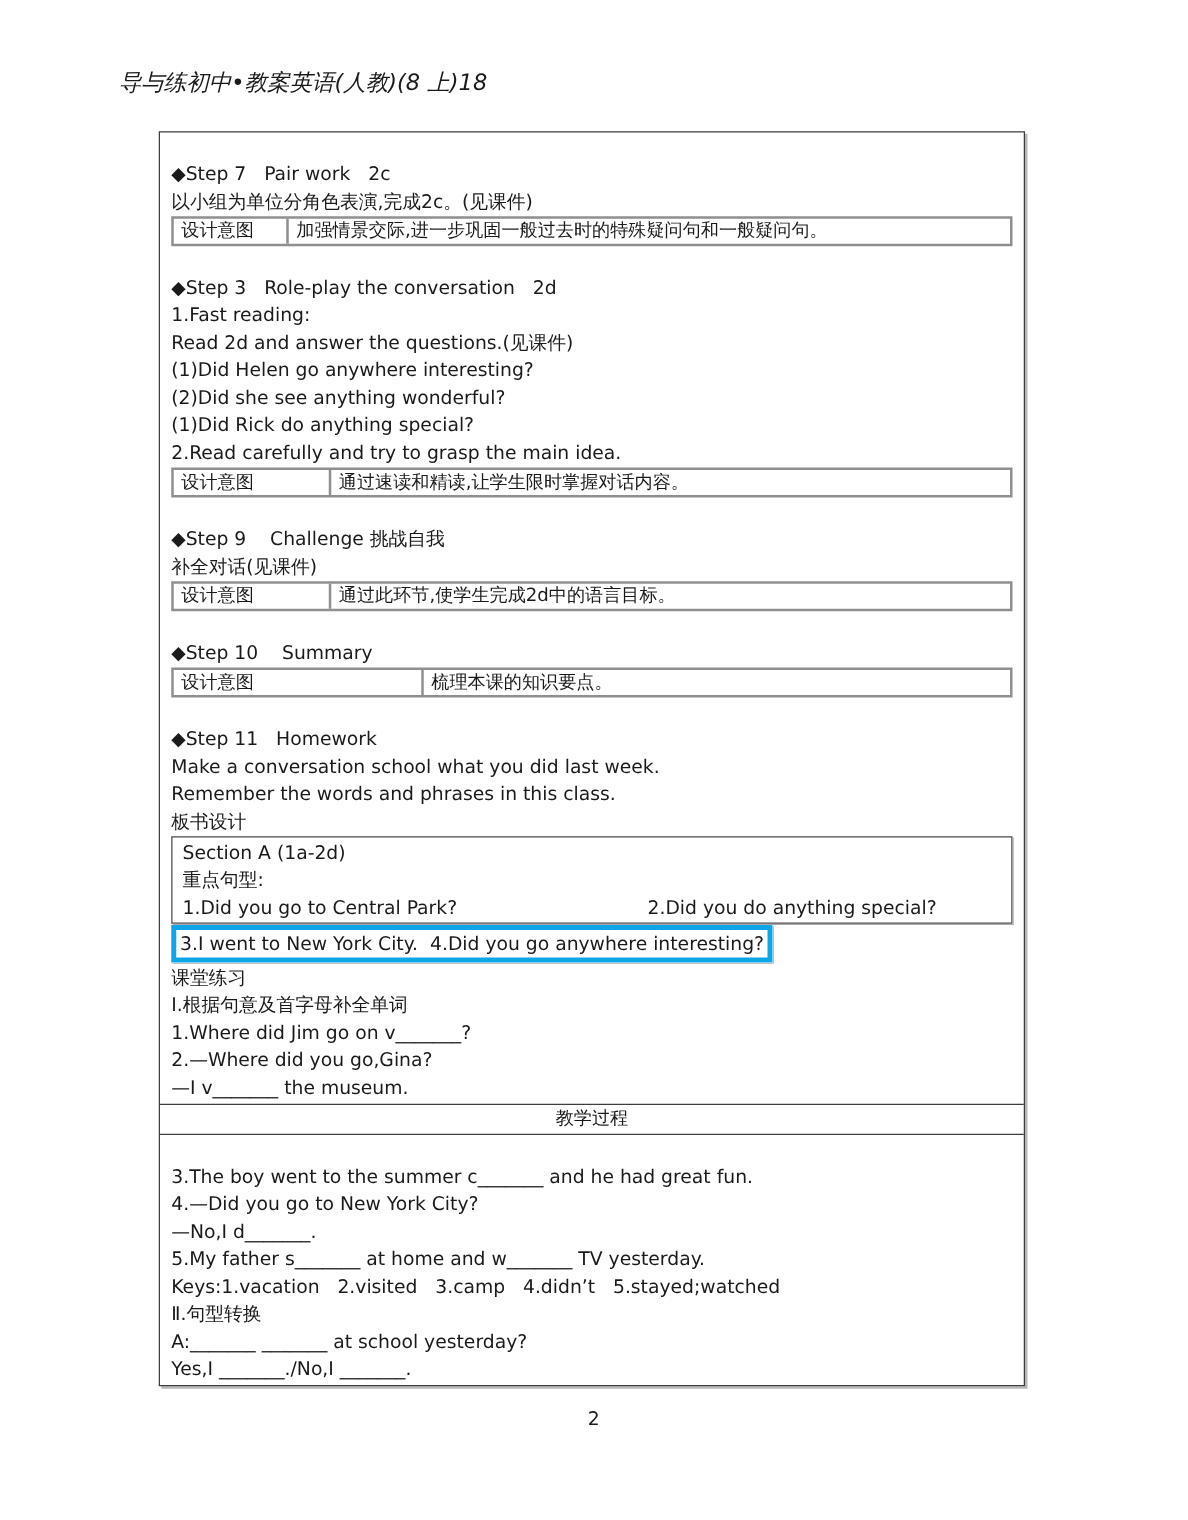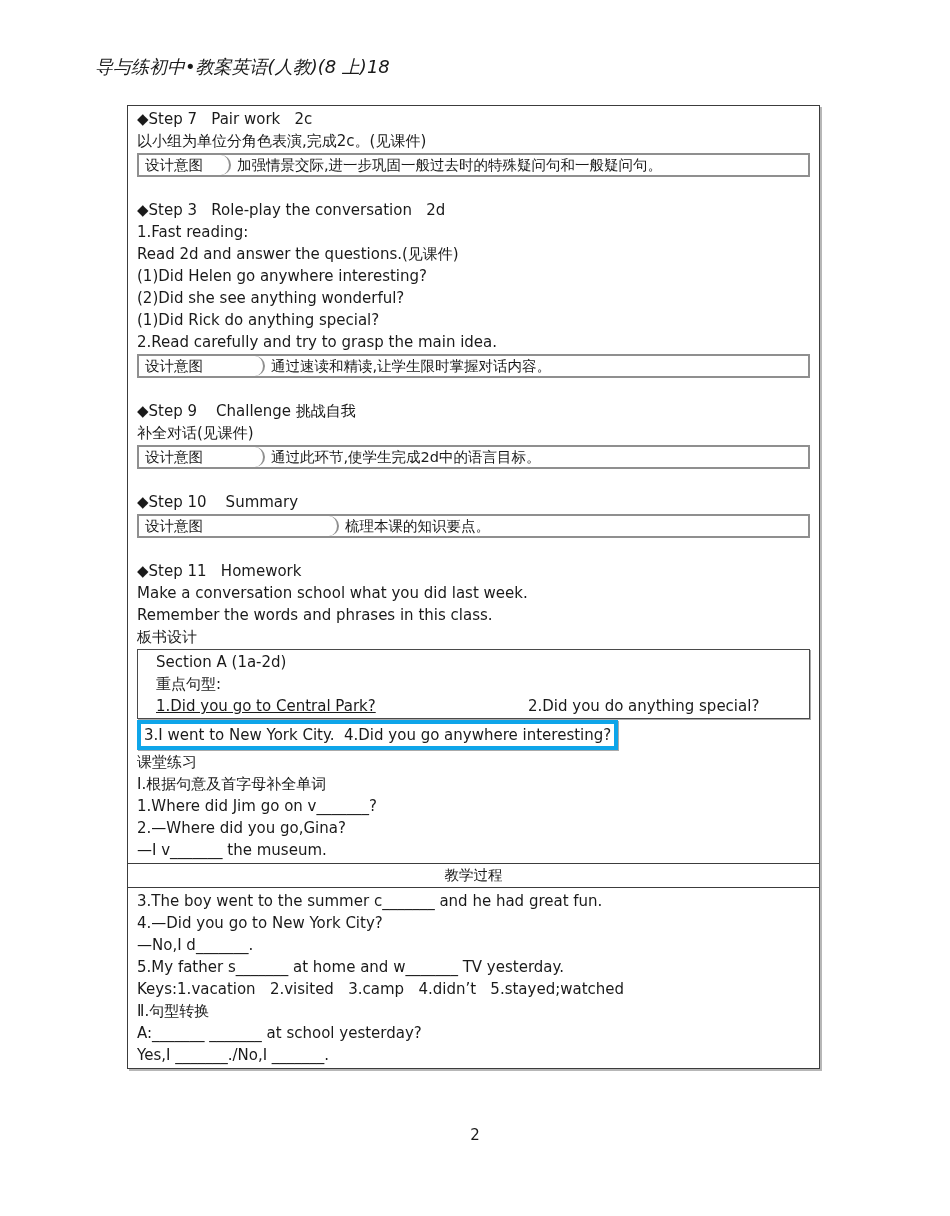--- a/index.html
+++ b/index.html
@@ -10,41 +10,41 @@
   }
   .doc-header{
     position:absolute;left:95px;top:57px;font-size:18px;line-height:20px;
     white-space:pre-wrap;
     font-style:italic;
   }
   .main{
     position:absolute;left:127px;top:105px;width:691px;background:#fff;
     border:1px solid #3c3c3c;box-shadow:2px 2px 0 #b7b7b7;
   }
-  .sec{padding:2px 9px;}
+  .sec{padding:2px 9px;margin-top:20px;}
   .line{font-size:15px;line-height:22px;white-space:pre-wrap;}
   .gap{height:22px;}
   
   .dtable{
     display:flex;border:2px solid #8f8f8f;margin:1px 0 0 0;
     font-size:14.5px;background:#fff;
   }
-  .dtable .cell{line-height:20px;padding:0 6px;white-space:pre-wrap;border-radius:10px;}
+  .dtable .cell{line-height:20px;padding:0 6px;white-space:pre-wrap;}
   .dtable .c1{border-right:2px solid #8f8f8f;flex:none;}
   .w94{width:78px;}
   .w128{width:112px;}
   .w202{width:186px;}
   .dtable .c2{flex:1;}
   
   .board-box{
     border:1px solid #4a4a4a;box-shadow:1px 1px 0 #aaaaaa;
-    padding:1px 18px;margin:1px 0 1px 0;
+    padding:1px 8px;margin:1px 0 1px 0;
   }
   .board-split{display:flex;}
-  .board-split .bleft{flex:none;width:372px;text-decoration:underline;}
+  .board-split .bleft{flex:none;width:372px;}
   .board-split .bright{flex:none;}
   .box2wrap{line-height:0;margin:1px 0 1px 0;}
   .board-box2{
     display:inline-block;border:4px solid #0ea5e9;box-shadow:1px 1px 0 #aaaaaa;
     padding:0 3px;
   }
   
   .band{
     border-top:1px solid #3c3c3c;border-bottom:1px solid #3c3c3c;
     text-align:center;font-size:14.5px;line-height:23px;font-family:Liberation Serif, serif;

